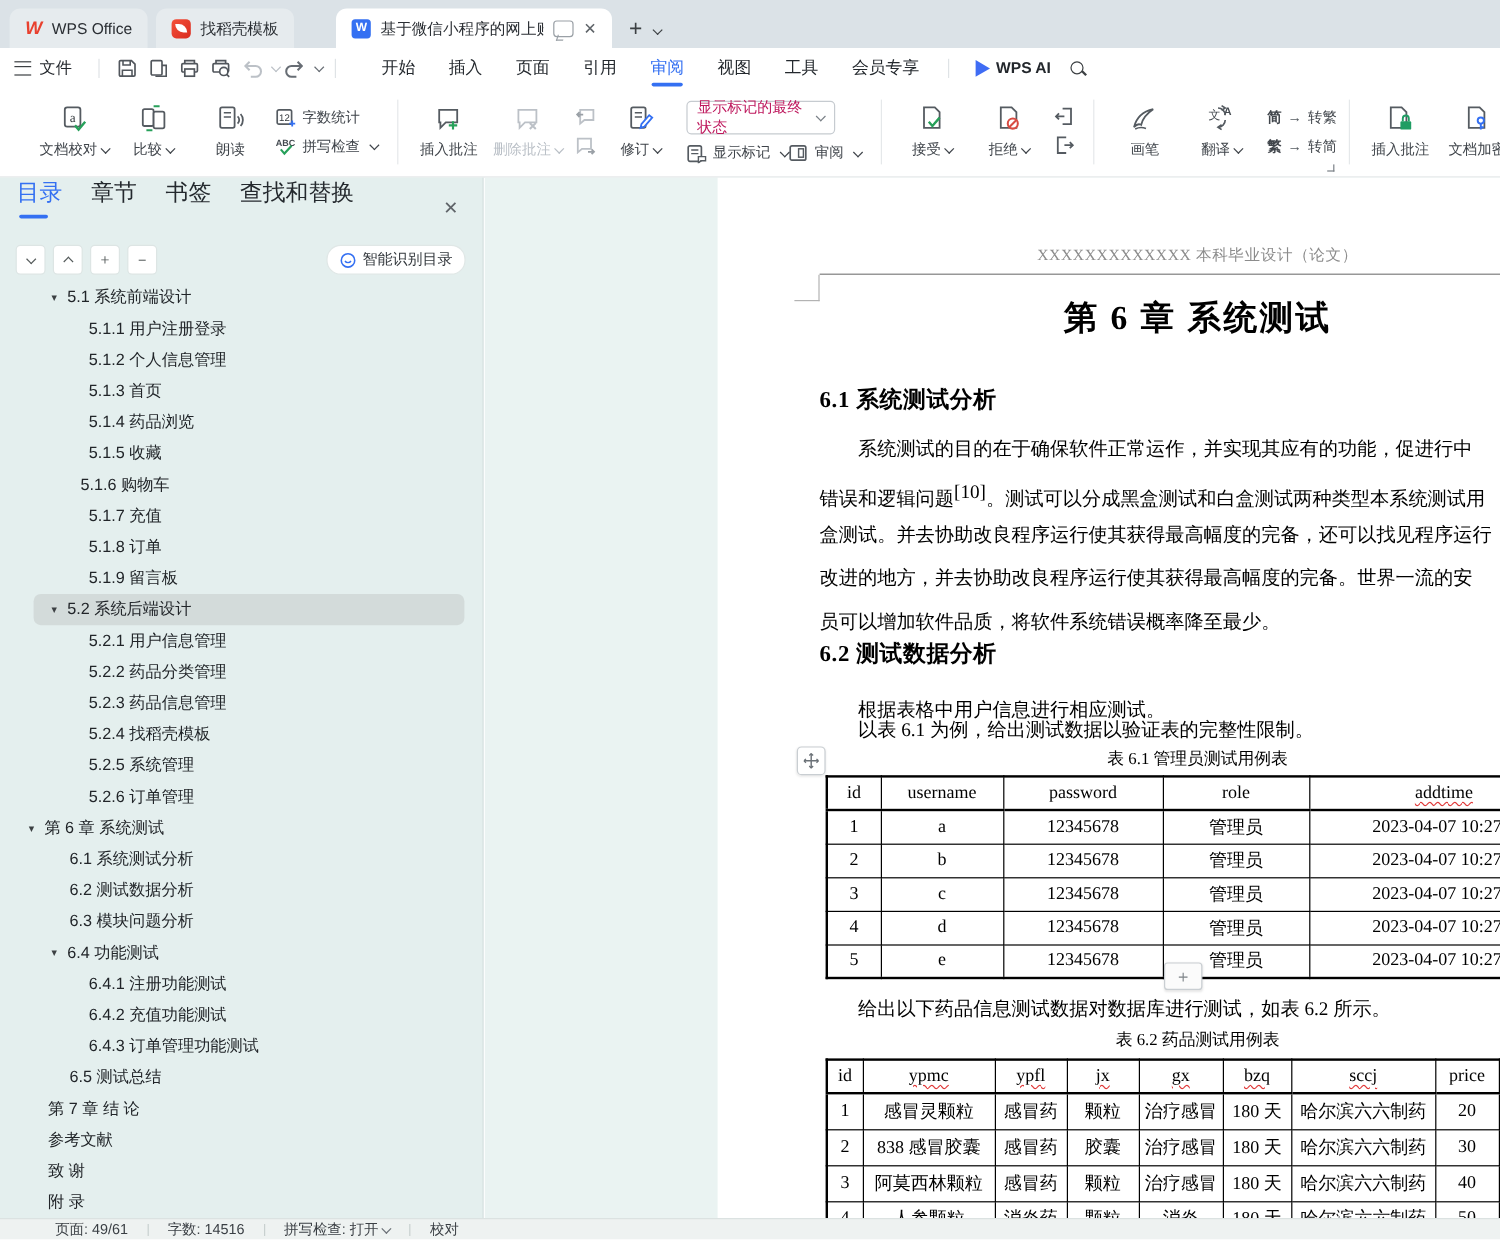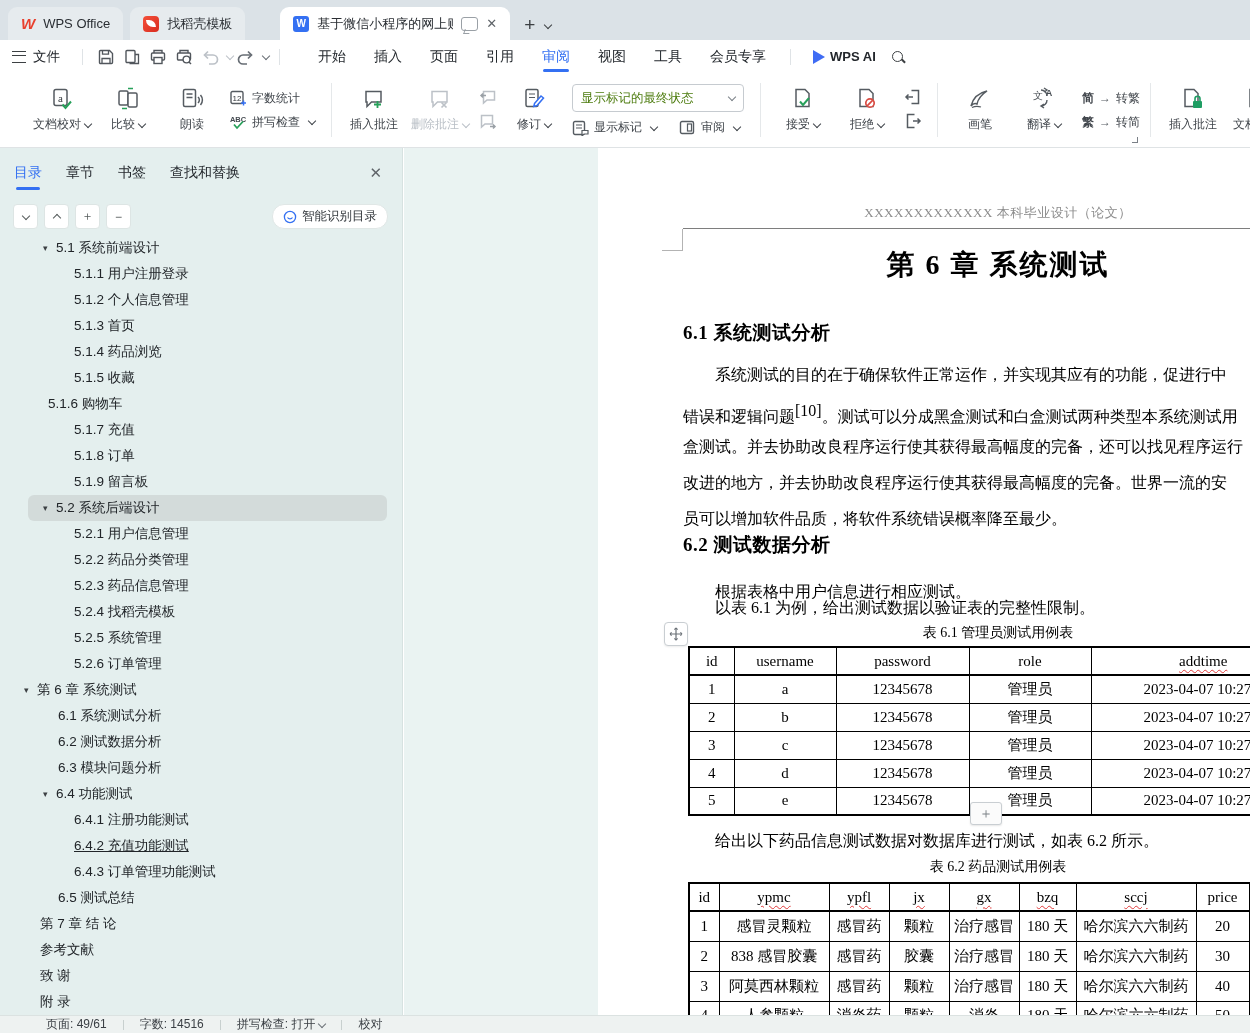--- a/index.html
+++ b/index.html
@@ -37,30 +37,30 @@
   .mag{width:9px;height:9px;border:1.6px solid #3c4043;border-radius:50%;position:relative;margin-left:16px}
   .mag::after{content:"";position:absolute;left:8px;top:8px;width:5px;height:1.6px;background:#3c4043;transform:rotate(45deg)}
   
   .ribbon{position:absolute;left:0;top:73px;width:1250px;height:75px;background:#fff;border-bottom:1px solid #dfe3e5;display:flex;align-items:center;box-sizing:border-box;padding-left:28px}
   .rdiv{width:1px;height:54px;background:#e5e8ea;margin:0 10px;flex:none}
   .rbig{display:flex;flex-direction:column;align-items:center;justify-content:center;gap:5px;min-width:54px;padding:0 5px;flex:none}
   .rbig .lb{font-size:12px;color:#3f444a;display:flex;align-items:center;white-space:nowrap}
   .rbig.dis .lb{color:#b9bfc6}
   .rcol{display:flex;flex-direction:column;justify-content:center;gap:7px;flex:none;margin:0 6px}
   .mini{display:flex;align-items:center;gap:5px;font-size:12px;color:#3f444a;white-space:nowrap}
-  .drop{width:172px;height:25px;border:1px solid #c6cbd0;border-radius:4px;display:flex;align-items:center;justify-content:space-between;padding:13px 8px;font-size:12.5px;color:#4d7c0f;box-sizing:border-box}
-  .rrow{display:flex;gap:22px}
+  .drop{width:124px;height:25px;border:1px solid #c6cbd0;border-radius:4px;display:flex;align-items:center;justify-content:space-between;padding:13px 8px;font-size:12.5px;color:#be185d;box-sizing:border-box}
+  .rrow{display:flex;gap:0}
   .smallcol{display:flex;flex-direction:column;gap:6px;margin:0 4px}
   .exp{position:relative;width:10px;height:10px;align-self:flex-end;margin:0 0 2px -6px}
   .exp::after{content:"";position:absolute;right:2px;bottom:2px;width:5px;height:5px;border-right:1.4px solid #7a8087;border-bottom:1.4px solid #7a8087}
   .zh{font-size:12px;font-weight:bold;color:#41464c}
   svg.ic{display:block}
   
   .sidebar{position:absolute;left:0;top:148px;width:403px;height:867px;background:#e4efee;border-right:1px solid #d7e2e1;box-sizing:border-box}
-  .stabs{display:flex;align-items:flex-start;gap:24px;padding:16px 0 0 14px;font-size:14px}
+  .stabs{display:flex;align-items:flex-start;gap:24px;padding:0 0 0 14px;font-size:19px}
   .stab{color:#24292e;position:relative;padding-bottom:8px}
   .stab.act{color:#3470f2}
   .stab.act::after{content:"";position:absolute;left:2px;bottom:0;width:24px;height:3px;border-radius:2px;background:#3470f2}
   .sclose{position:absolute;right:20px;top:16px;color:#5f6469;font-size:15px}
   .sctrl{position:absolute;left:13px;top:56px;display:flex;gap:6px}
   .sbtn{width:23px;height:23px;background:#fff;border:1px solid #dde5e4;border-radius:4px;color:#565c5c;font-size:12px;display:flex;align-items:center;justify-content:center}
   .smart{position:absolute;right:14px;top:56px;height:23px;background:#fff;border:1px solid #e0e7e6;border-radius:12px;display:flex;align-items:center;gap:5px;padding:0 10px;font-size:12.5px;color:#33383d}
   .toclist{position:absolute;left:0;top:92px;right:0;bottom:0;overflow:hidden}
   .trow{display:flex;align-items:center;height:26px;font-size:13.5px;color:#212529;position:relative;box-sizing:border-box;white-space:nowrap}
   .trow .in{position:relative;z-index:1;display:flex;align-items:center}
@@ -438,21 +438,21 @@
         <span class="in" style="padding-left: 74px;">
           <span>5.1.4 药品浏览</span>
         </span>
       </div>
       <div class="trow">
         <span class="in" style="padding-left: 74px;">
           <span>5.1.5 收藏</span>
         </span>
       </div>
       <div class="trow">
-        <span class="in" style="padding-left: 48px;">
+        <span class="in" style="padding-left: 67px;">
           <span>5.1.6 购物车</span>
         </span>
       </div>
       <div class="trow">
         <span class="in" style="padding-left: 74px;">
           <span>5.1.7 充值</span>
         </span>
       </div>
       <div class="trow">
         <span class="in" style="padding-left: 74px;">
@@ -526,21 +526,21 @@
           <span class="arr">▾</span>
           <span>6.4 功能测试</span>
         </span>
       </div>
       <div class="trow">
         <span class="in" style="padding-left: 74px;">
           <span>6.4.1 注册功能测试</span>
         </span>
       </div>
       <div class="trow">
-        <span class="in" style="padding-left: 74px; text-decoration: underline;">
+        <span class="in" style="padding-left: 74px;">
           <span>6.4.2 充值功能测试</span>
         </span>
       </div>
       <div class="trow">
         <span class="in" style="padding-left: 74px;">
           <span>6.4.3 订单管理功能测试</span>
         </span>
       </div>
       <div class="trow">
         <span class="in" style="padding-left: 58px;">

